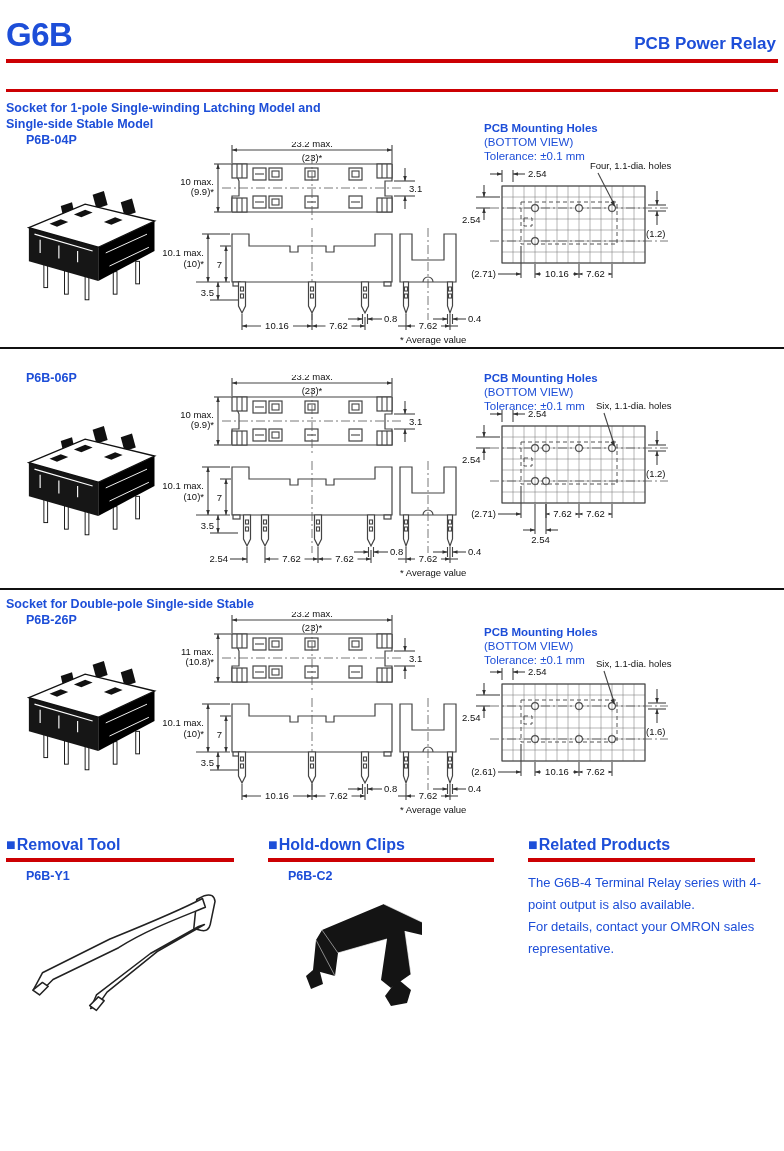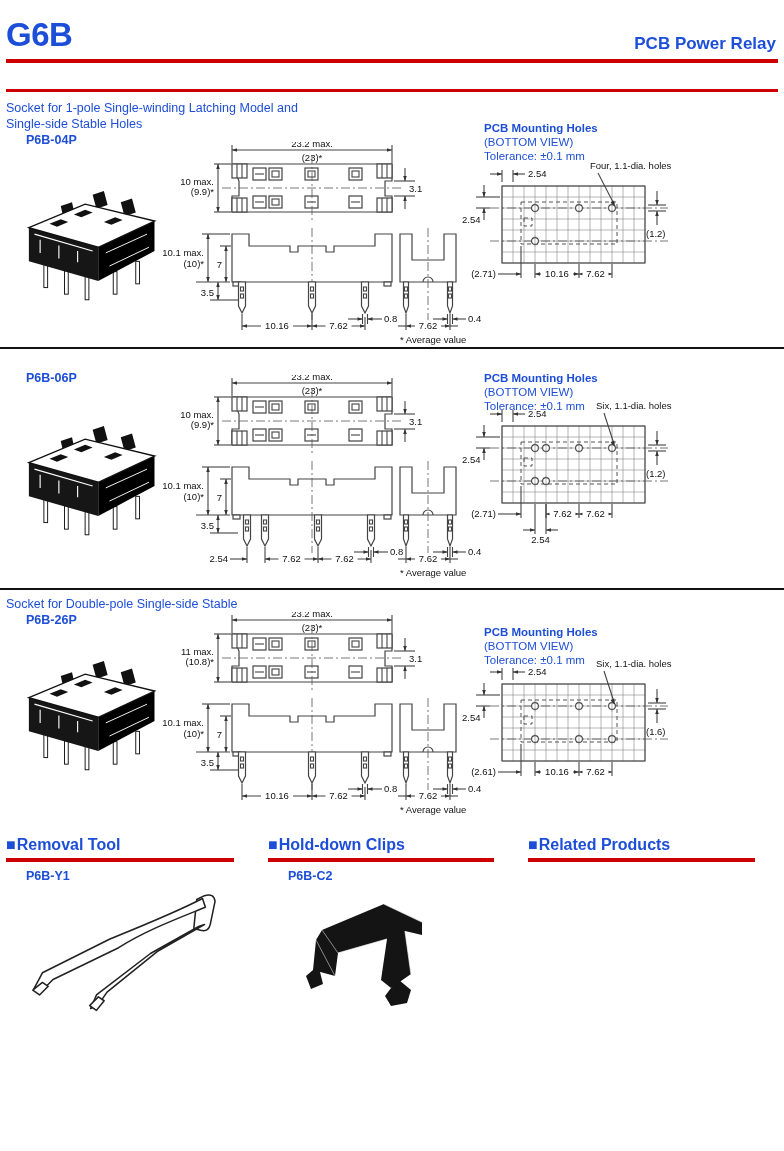--- a/index.html
+++ b/index.html
@@ -4,21 +4,21 @@
 <style>
   html,body{margin:0;padding:0;background:#fff;}
   #page{position:relative;width:784px;height:1151px;background:#fff;overflow:hidden;
         font-family:"Liberation Sans",sans-serif;color:#1d4ed8;}
   .abs{position:absolute;}
   .product{font-size:33px;font-weight:bold;letter-spacing:-0.5px;}
   .category{font-size:17px;font-weight:bold;}
   .redbar{background:#cc0003;}
   .h2{font-size:16px;font-weight:bold;white-space:nowrap;}
   .mk{display:inline-block;margin-right:1px;}
-  .stitle{font-size:12.5px;font-weight:normal;line-height:16px;white-space:nowrap;}
+  .stitle{font-size:12.5px;font-weight:bold;line-height:16px;white-space:nowrap;}
   .model{font-size:12.5px;font-weight:bold;padding-left:20px;}
   .sep{position:absolute;left:0;right:0;height:2px;background:#111;}
   .pcbtitle{font-size:11.5px;line-height:14px;}
   .pcbtitle .t{font-weight:bold;margin-top:7px;}
   .reltext{font-size:13px;line-height:22px;width:252px;}
   .reltext p{margin:0;}
   
   svg text{font-family:"Liberation Sans",sans-serif;}
   .dl{stroke:#444;stroke-width:1.1;fill:none;}
   .bd{stroke:#444;stroke-width:1.2;fill:#fff;}
@@ -60,21 +60,21 @@
     </defs>
   </svg>
 
   <div class="abs product" style="left:6px;top:16px">G6B</div>
   <div class="abs category" style="right:8px;top:34px">PCB Power Relay</div>
   <div class="abs redbar" style="left:6px;right:6px;top:59px;height:4px"></div>
 
   <div class="abs redbar" style="left:6px;right:6px;top:89px;height:3px"></div>
 
   <div class="abs stitle" style="left:6px;top:100px">Socket for 1-pole Single-winding Latching Model and</div>
-  <div class="abs stitle" style="left:6px;top:116px">Single-side Stable Holes</div>
+  <div class="abs stitle" style="left:6px;top:116px">Single-side Stable Model</div>
   <div class="abs model" style="left:6px;top:133px">P6B-04P</div>
   <div class="abs" style="left:12px;top:185px">
     <svg width="150" height="118" viewBox="0 0 160 125">
         <use href="#socket3d"></use>
       </svg>
   </div>
   <div class="abs views" style="left:152px;top:142px"><svg width="336" height="205" viewBox="0 0 336 205">
         <line x1="80" y1="3" x2="80" y2="21" class="dl"></line>
         <line x1="240" y1="3" x2="240" y2="21" class="dl"></line>
         <line x1="80" y1="8" x2="240" y2="8" class="dl"></line>
@@ -784,13 +784,17 @@
       <path d="M30,40 L92,14 130,32 130,45 113,41 119,84 99,98 89,90 95,49 46,63 43,86 21,80 24,50 Z" fill="#141414"></path>
       <path d="M21,80 l-7,6 5,13 12,-5 -4,-16 Z" fill="#141414"></path>
       <path d="M99,98 l-6,8 6,10 16,-3 4,-13 -12,-10 Z" fill="#141414"></path>
       <path d="M92,14 l38,18 M113,41 l6,43 M46,63 l49,-14" stroke="#fff" stroke-width="1.2" fill="none" opacity="0.7"></path>
       <path d="M30,40 l16,23 M24,50 l19,36" stroke="#fff" stroke-width="1" fill="none" opacity="0.5"></path>
     </svg>
   </div>
 
   <div class="abs h2" style="left:528px;top:836px"><span class="mk">■</span><span>Related Products</span></div>
   <div class="abs redbar" style="left:528px;top:858px;width:227px;height:3.5px"></div>
+  <div class="abs reltext" style="left:528px;top:872px">
+    <p>The G6B-4 Terminal Relay series with 4-point output is also available.</p>
+    <p>For details, contact your OMRON sales representative.</p>
+  </div>
 </div>
 
 </body></html>

